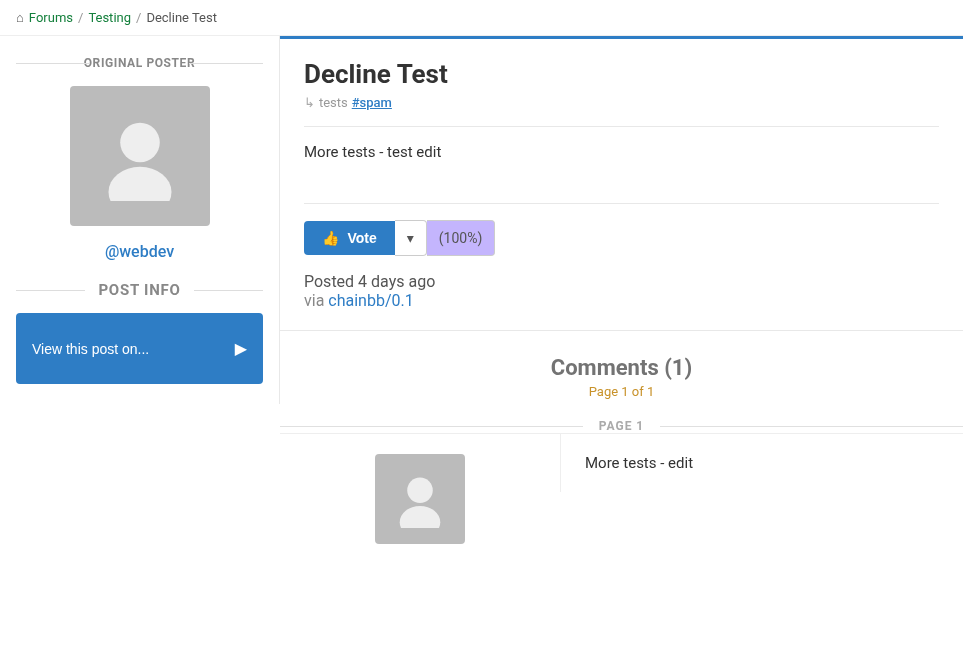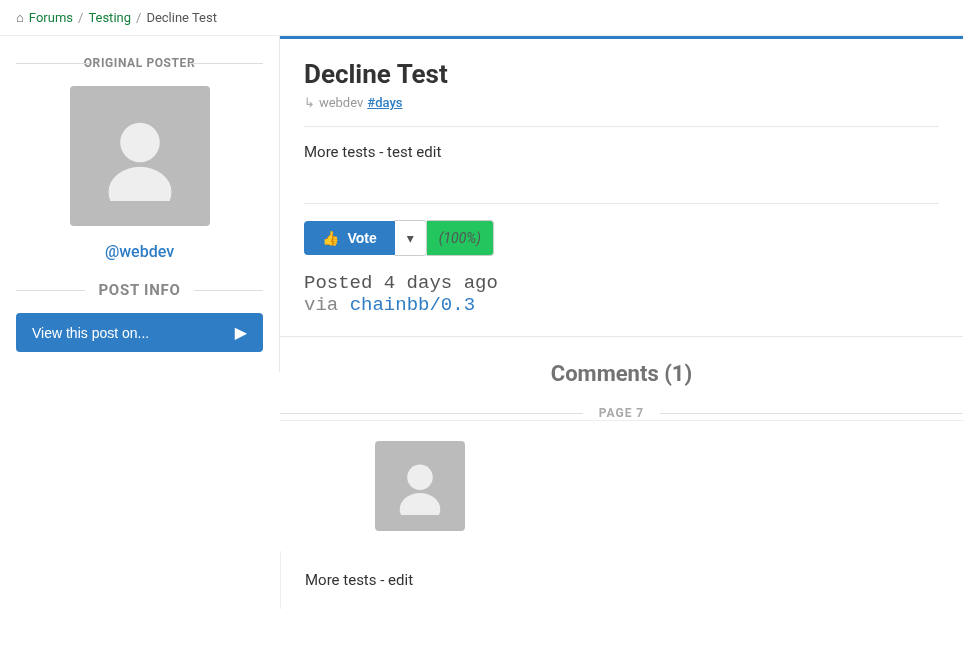--- a/index.html
+++ b/index.html
@@ -116,21 +116,21 @@
     .post-info-title::after { right: 0; }
 
     .view-post-btn {
       display: flex;
       align-items: center;
       justify-content: space-between;
       background: #2e7dc5;
       color: #fff;
       border: none;
       border-radius: 4px;
-      padding: 10px 16px;
+      padding: 26px 16px;
       font-size: 14px;
       cursor: pointer;
       width: 100%;
       text-align: left;
     }
     .view-post-btn .arrow { font-size: 16px; }
 
     
     .content {
       flex: 1;
@@ -210,34 +210,32 @@
       border-left: none;
       border-radius: 0 4px 4px 0;
       padding: 9px 12px;
       cursor: pointer;
       gap: 6px;
       color: #555;
       font-size: 14px;
     }
 
     .vote-percent {
-      background: #22c55e;
+      background: #c4b5fd;
       border: 1px solid #ccc;
       border-left: none;
       padding: 9px 12px;
       font-size: 14px;
       color: #555;
       border-radius: 0 4px 4px 0;
-      font-style: italic;
     }
 
     .post-meta {
-      font-size: 19px;
+      font-size: 16px;
       color: #888;
-      font-family: Liberation Mono, monospace;
     }
     .post-meta .posted-time { color: #555; }
     .post-meta a { color: #2e7dc5; text-decoration: none; }
 
     
     .comments-section {
       padding: 24px 0;
     }
 
     .comments-header {
@@ -278,21 +276,20 @@
       letter-spacing: 0.08em;
       padding: 0 16px;
     }
 
     
     .comment-layout {
       display: flex;
       align-items: flex-start;
       margin-top: 0;
       border-top: 1px solid #eee;
-      flex-direction: column;
     }
 
     .comment-sidebar {
       width: 280px;
       min-width: 280px;
       padding: 20px 16px;
       display: flex;
       justify-content: center;
     }
 
@@ -361,22 +358,22 @@
   </div>
 
   <div class="content">
 
     <div class="post-area">
 
       <div class="post-title">Decline Test</div>
 
       <div class="tagged-line">
         <span class="tag-arrow">↳</span>
-        <span class="tag-label">webdev</span>
-        <a href="#" class="tag-value">#days</a>
+        <span class="tag-label">tests</span>
+        <a href="#" class="tag-value">#spam</a>
       </div>
 
       <hr class="post-divider">
 
       <div class="post-body">More tests - test edit</div>
 
       <hr class="vote-divider">
 
       <div class="vote-row">
         <button class="vote-btn">
@@ -386,33 +383,34 @@
         <div class="vote-dropdown">
           <span>▾</span>
         </div>
         <div class="vote-percent">(100%)</div>
       </div>
 
       <div class="post-meta">
         <span class="posted-time">Posted 4 days ago</span>
         <br>
         <span>via</span>
-        <a href="#">chainbb/0.3</a>
+        <a href="#">chainbb/0.1</a>
       </div>
 
     </div>
 
     <div class="comments-section">
 
       <div class="comments-header">
         <div class="comments-title">Comments (1)</div>
+        <div class="comments-page-info">Page 1 of 1</div>
       </div>
 
       <div class="page-divider">
-        <span class="page-divider-label">PAGE 7</span>
+        <span class="page-divider-label">PAGE 1</span>
       </div>
 
       <div class="comment-layout">
 
         <div class="comment-sidebar">
           <div class="comment-avatar">
             <svg viewBox="0 0 100 100" xmlns="http://www.w3.org/2000/svg">
               <circle cx="50" cy="35" r="22" fill="#eee"></circle>
               <ellipse cx="50" cy="90" rx="35" ry="28" fill="#eee"></ellipse>
             </svg>

